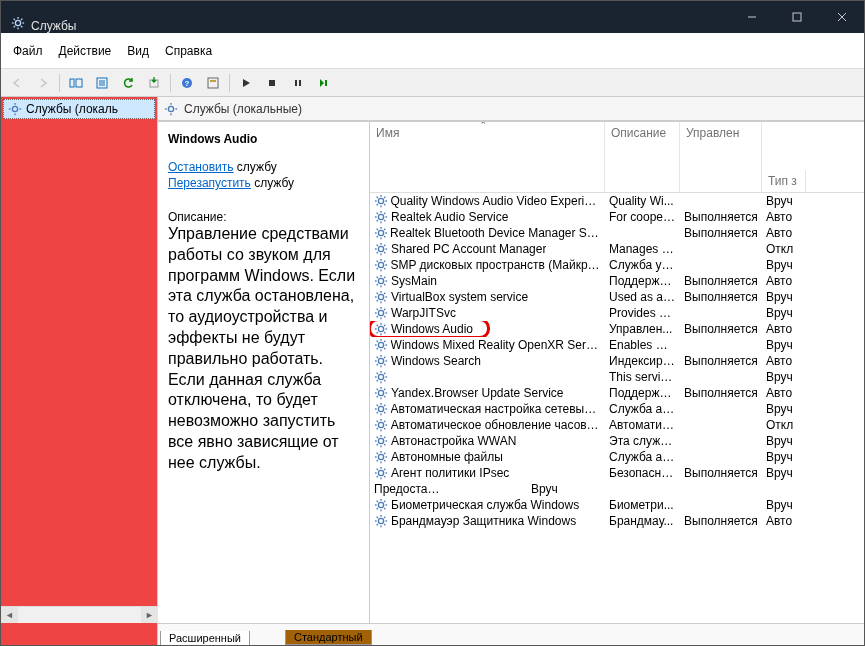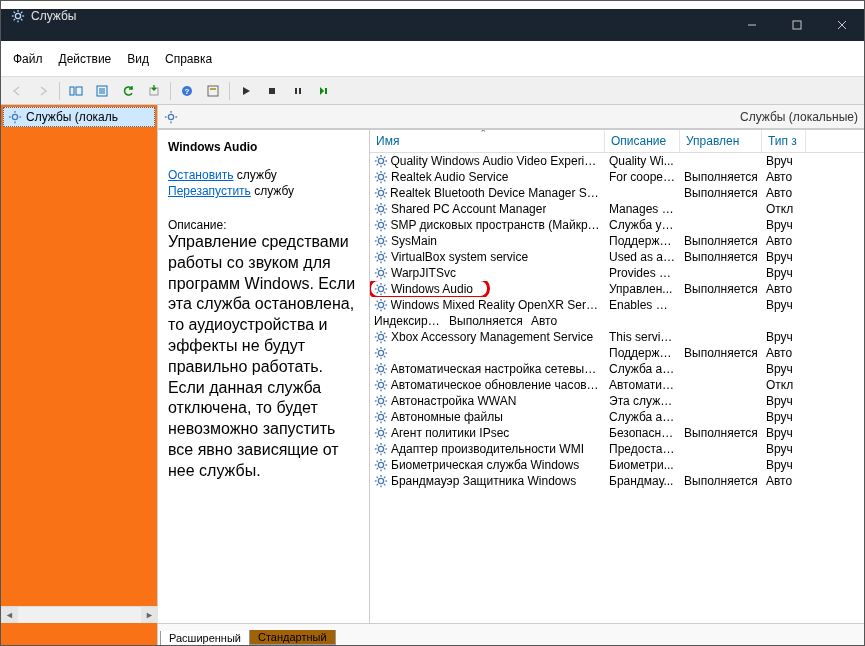--- a/index.html
+++ b/index.html
@@ -1,74 +1,74 @@
 <!DOCTYPE html>
 <html><head>
 <meta charset="utf-8">
 <style>
 * { box-sizing: border-box; margin: 0; padding: 0; }
 body { font-family: "Segoe UI", Tahoma, sans-serif; font-size: 12px; background: #fff; width: 865px; height: 646px; overflow: hidden; position: relative; }
 .window { width: 865px; height: 646px; border: 1px solid #555; display: flex; flex-direction: column; background: #fff; }
 
 
-.titlebar { height: 32px; background: #1a2430; color: #fff; display: flex; align-items: flex-start; margin-top: 8px; }
+.titlebar { height: 32px; background: #1a2430; color: #fff; display: flex; align-items: flex-end; }
 .titlebar .ticon { margin: 0 6px 0 10px; }
 .titlebar .title { flex: 1; font-size: 12px; color: #e2e2e2; }
 .winctrl { display: flex; }
 .winctrl div { width: 45px; height: 32px; display: flex; align-items: center; justify-content: center; color: #c7c7c7; }
 
 
 .menubar { height: 36px; background: #fff; border-bottom: 1px solid #ddd; display: flex; align-items: center; padding: 16px 4px; }
 .menubar span { padding: 2px 8px; }
 
 
 .toolbar { height: 28px; background: #f0f0f0; border-bottom: 1px solid #ccc; display: flex; align-items: center; padding: 0 4px; gap: 2px; }
 .toolbar .tbtn { width: 24px; height: 22px; border: 1px solid transparent; display: flex; align-items: center; justify-content: center; font-size: 11px; }
 .toolbar .tbtn.disabled { opacity: 0.4; }
 .toolbar .sep { width: 1px; height: 18px; background: #ccc; margin: 0 2px; }
 
 
 .content { flex: 1; display: flex; overflow: hidden; }
-.tree { width: 157px; border-right: 1px solid #ccc; background: #f97316; overflow: auto; }
+.tree { width: 157px; border-right: 1px solid #ccc; background: #ef4444; overflow: auto; }
 .tree-item { display: flex; align-items: center; gap: 4px; padding: 2px 4px; background: #d0e7ff; border: 1px dotted #666; margin: 2px; }
 .tree-item.active { background: #cde8ff; }
 
 .right { flex: 1; display: flex; flex-direction: column; }
-.right-head { height: 24px; border-bottom: 1px solid #ccc; display: flex; align-items: center; padding: 0 6px; gap: 6px; background: #f5f5f5; justify-content: space-between; }
+.right-head { height: 24px; border-bottom: 1px solid #ccc; display: flex; align-items: center; padding: 0 6px; gap: 6px; background: #f5f5f5; }
 .right-head .txt { font-size: 12px; color: #333; }
 .right-body { flex: 1; display: flex; overflow: hidden; border-top: 1px solid #ccc; }
 
 .detail { width: 212px; padding: 10px 8px 10px 10px; border-right: 1px solid #ccc; overflow: hidden; }
 .detail .svc-name { font-weight: bold; margin-bottom: 14px; font-size: 12px; }
 .detail .actions a { color: #0066cc; text-decoration: underline; }
 .detail .actions div { margin-bottom: 2px; font-size: 12px; }
 .detail .desc-label { margin-top: 20px; font-size: 12px; }
 .detail .desc-text { font-size: 16px; line-height: 1.3; }
 
 .listwrap { flex: 1; display: flex; flex-direction: column; overflow: hidden; }
-.list-header { display: flex; background: #fff; border-bottom: 1px solid #ddd; font-size: 12px; color: #0369a1; }
+.list-header { display: flex; background: #fff; border-bottom: 1px solid #ddd; font-size: 12px; color: #737373; }
 .list-header div { padding: 4px 6px; border-right: 1px solid #e5e5e5; position: relative; }
 .list-header .c1 { width: 235px; }
 .list-header .c2 { width: 75px; }
 .list-header .c3 { width: 82px; }
-.list-header .c4 { width: 44px; }
+.list-header .c4 { width: 44px; margin-top: 48px; }
 .list-header .sort::after { content: "⌃"; position: absolute; right: 50%; top: -2px; font-size: 9px; color: #666; }
 .list-scroll { flex: 1; overflow-y: scroll; overflow-x: scroll; }
 .row { display: flex; align-items: center; font-size: 12px; white-space: nowrap; overflow: hidden; }
 .row .c1 { width: 235px; padding: 1px 4px; display: flex; align-items: center; gap: 3px; overflow: hidden; }
 .row .c1 span { overflow: hidden; text-overflow: ellipsis; white-space: nowrap; }
 .row .c2 { width: 75px; padding: 1px 4px; overflow: hidden; text-overflow: ellipsis; }
 .row .c3 { width: 82px; padding: 1px 4px; overflow: hidden; }
 .row .c4 { width: 44px; padding: 1px 4px; overflow: hidden; }
 
 .row.highlight .c1 { position: relative; z-index: 1; }
 .hl-box { position: absolute; border: 3px solid #e30000; border-radius: 10px; top: -3px; left: -2px; height: 21px; width: 122px; z-index: 5; pointer-events: none; }
 
 
-.bottom-tabs { height: 22px; border-top: 1px solid #ccc; display: flex; align-items: flex-end; padding-left: 2px; background: #f9f9f9; }
+.bottom-tabs { height: 22px; border-top: 1px solid #ccc; display: flex; align-items: flex-end; padding-left: 2px; background: #f9f9f9; gap: 36px; }
 .bottom-tabs .tab { border: 1px solid #999; border-top: none; padding: 1px 8px; font-size: 11px; background: #a16207; margin-right: -1px; }
 .bottom-tabs .tab.active { background: #fff; border-bottom: 1px solid #fff; position: relative; top: 1px; }
 
 
 .fake-scroll { height: 17px; background: #f0f0f0; border-top: 1px solid #ddd; display: flex; }
 .fake-scroll .btn { width: 17px; display: flex; align-items: center; justify-content: center; font-size: 9px; color: #666; background: #e5e5e5; }
 .fake-scroll .track { flex: 1; }
 
 
 .gear { width: 14px; height: 14px; display: inline-block; }
@@ -457,60 +457,76 @@
                         <line x1="11.5" y1="4.5" x2="13" y2="3"></line>
                       </g>
                     </svg></span>
                   <span>Windows Mixed Reality OpenXR Service</span>
                 </div>
                 <div class="c2">Enables Mi...</div>
                 <div class="c3"></div>
                 <div class="c4">Вруч</div>
               </div>
               <div class="row">
+                <div class="c1">
+                  <span class="gear"><svg viewBox="0 0 16 16" width="14" height="14">
+                      <circle cx="8" cy="8" r="3" fill="none" stroke="#4a7ab8" stroke-width="1.5"></circle>
+                      <g stroke="#4a7ab8" stroke-width="1.5">
+                        <line x1="8" y1="1" x2="8" y2="3"></line>
+                        <line x1="8" y1="13" x2="8" y2="15"></line>
+                        <line x1="1" y1="8" x2="3" y2="8"></line>
+                        <line x1="13" y1="8" x2="15" y2="8"></line>
+                        <line x1="3" y1="3" x2="4.5" y2="4.5"></line>
+                        <line x1="11.5" y1="11.5" x2="13" y2="13"></line>
+                        <line x1="3" y1="13" x2="4.5" y2="11.5"></line>
+                        <line x1="11.5" y1="4.5" x2="13" y2="3"></line>
+                      </g>
+                    </svg></span>
+                  <span>Windows Search</span>
+                </div>
                 <div class="c2">Индексиро...</div>
                 <div class="c3">Выполняется</div>
                 <div class="c4">Авто</div>
               </div>
               <div class="row">
                 <div class="c1">
                   <span class="gear"><svg viewBox="0 0 16 16" width="14" height="14">
                       <circle cx="8" cy="8" r="3" fill="none" stroke="#4a7ab8" stroke-width="1.5"></circle>
                       <g stroke="#4a7ab8" stroke-width="1.5">
                         <line x1="8" y1="1" x2="8" y2="3"></line>
                         <line x1="8" y1="13" x2="8" y2="15"></line>
                         <line x1="1" y1="8" x2="3" y2="8"></line>
                         <line x1="13" y1="8" x2="15" y2="8"></line>
                         <line x1="3" y1="3" x2="4.5" y2="4.5"></line>
                         <line x1="11.5" y1="11.5" x2="13" y2="13"></line>
                         <line x1="3" y1="13" x2="4.5" y2="11.5"></line>
                         <line x1="11.5" y1="4.5" x2="13" y2="3"></line>
                       </g>
                     </svg></span>
-                  <span>Xbox Accessory Management Service</span>
                 </div>
                 <div class="c2">This servic...</div>
                 <div class="c3"></div>
                 <div class="c4">Вруч</div>
               </div>
               <div class="row">
                 <div class="c1">
                   <span class="gear"><svg viewBox="0 0 16 16" width="14" height="14">
                       <circle cx="8" cy="8" r="3" fill="none" stroke="#4a7ab8" stroke-width="1.5"></circle>
                       <g stroke="#4a7ab8" stroke-width="1.5">
                         <line x1="8" y1="1" x2="8" y2="3"></line>
                         <line x1="8" y1="13" x2="8" y2="15"></line>
                         <line x1="1" y1="8" x2="3" y2="8"></line>
                         <line x1="13" y1="8" x2="15" y2="8"></line>
                         <line x1="3" y1="3" x2="4.5" y2="4.5"></line>
                         <line x1="11.5" y1="11.5" x2="13" y2="13"></line>
                         <line x1="3" y1="13" x2="4.5" y2="11.5"></line>
                         <line x1="11.5" y1="4.5" x2="13" y2="3"></line>
                       </g>
                     </svg></span>
+                  <span>Yandex.Browser Update Service</span>
                 </div>
                 <div class="c2">Поддержи...</div>
                 <div class="c3">Выполняется</div>
                 <div class="c4">Авто</div>
               </div>
               <div class="row">
                 <div class="c1">
                   <span class="gear"><svg viewBox="0 0 16 16" width="14" height="14">
                       <circle cx="8" cy="8" r="3" fill="none" stroke="#4a7ab8" stroke-width="1.5"></circle>
                       <g stroke="#4a7ab8" stroke-width="1.5">
@@ -608,36 +624,20 @@
                         <line x1="11.5" y1="4.5" x2="13" y2="3"></line>
                       </g>
                     </svg></span>
                   <span>Агент политики IPsec</span>
                 </div>
                 <div class="c2">Безопасно...</div>
                 <div class="c3">Выполняется</div>
                 <div class="c4">Вруч</div>
               </div>
               <div class="row">
-                <div class="c1">
-                  <span class="gear"><svg viewBox="0 0 16 16" width="14" height="14">
-                      <circle cx="8" cy="8" r="3" fill="none" stroke="#4a7ab8" stroke-width="1.5"></circle>
-                      <g stroke="#4a7ab8" stroke-width="1.5">
-                        <line x1="8" y1="1" x2="8" y2="3"></line>
-                        <line x1="8" y1="13" x2="8" y2="15"></line>
-                        <line x1="1" y1="8" x2="3" y2="8"></line>
-                        <line x1="13" y1="8" x2="15" y2="8"></line>
-                        <line x1="3" y1="3" x2="4.5" y2="4.5"></line>
-                        <line x1="11.5" y1="11.5" x2="13" y2="13"></line>
-                        <line x1="3" y1="13" x2="4.5" y2="11.5"></line>
-                        <line x1="11.5" y1="4.5" x2="13" y2="3"></line>
-                      </g>
-                    </svg></span>
-                  <span>Адаптер производительности WMI</span>
-                </div>
                 <div class="c2">Предостав...</div>
                 <div class="c3"></div>
                 <div class="c4">Вруч</div>
               </div>
               <div class="row">
                 <div class="c1">
                   <span class="gear"><svg viewBox="0 0 16 16" width="14" height="14">
                       <circle cx="8" cy="8" r="3" fill="none" stroke="#4a7ab8" stroke-width="1.5"></circle>
                       <g stroke="#4a7ab8" stroke-width="1.5">
                         <line x1="8" y1="1" x2="8" y2="3"></line>

